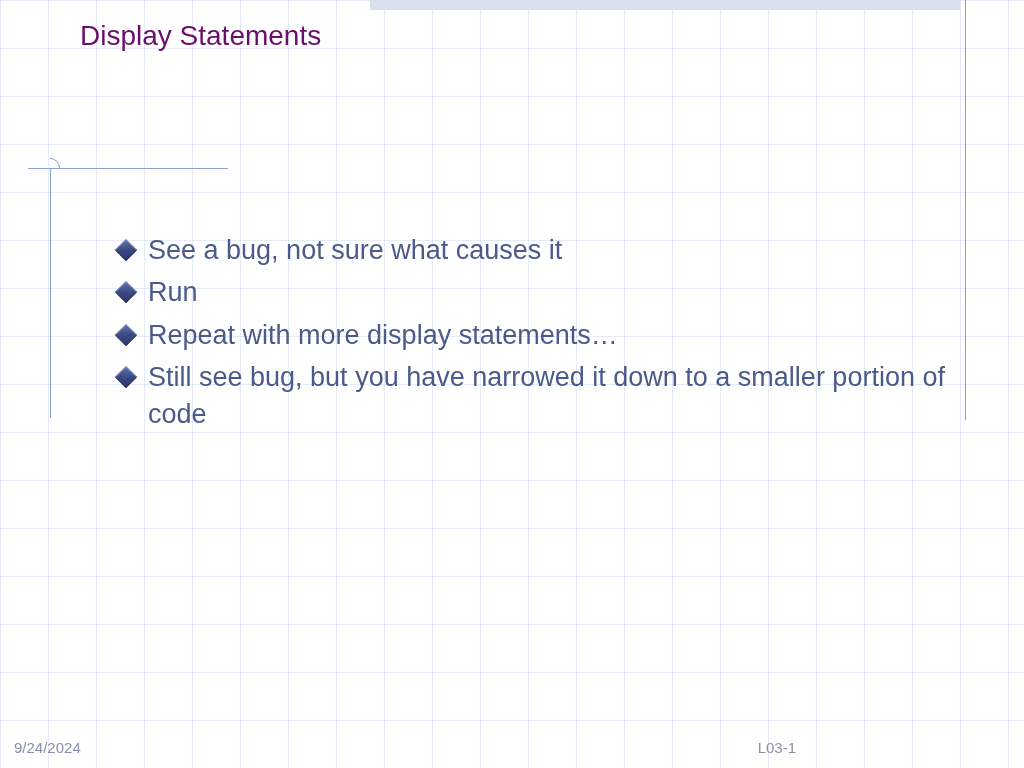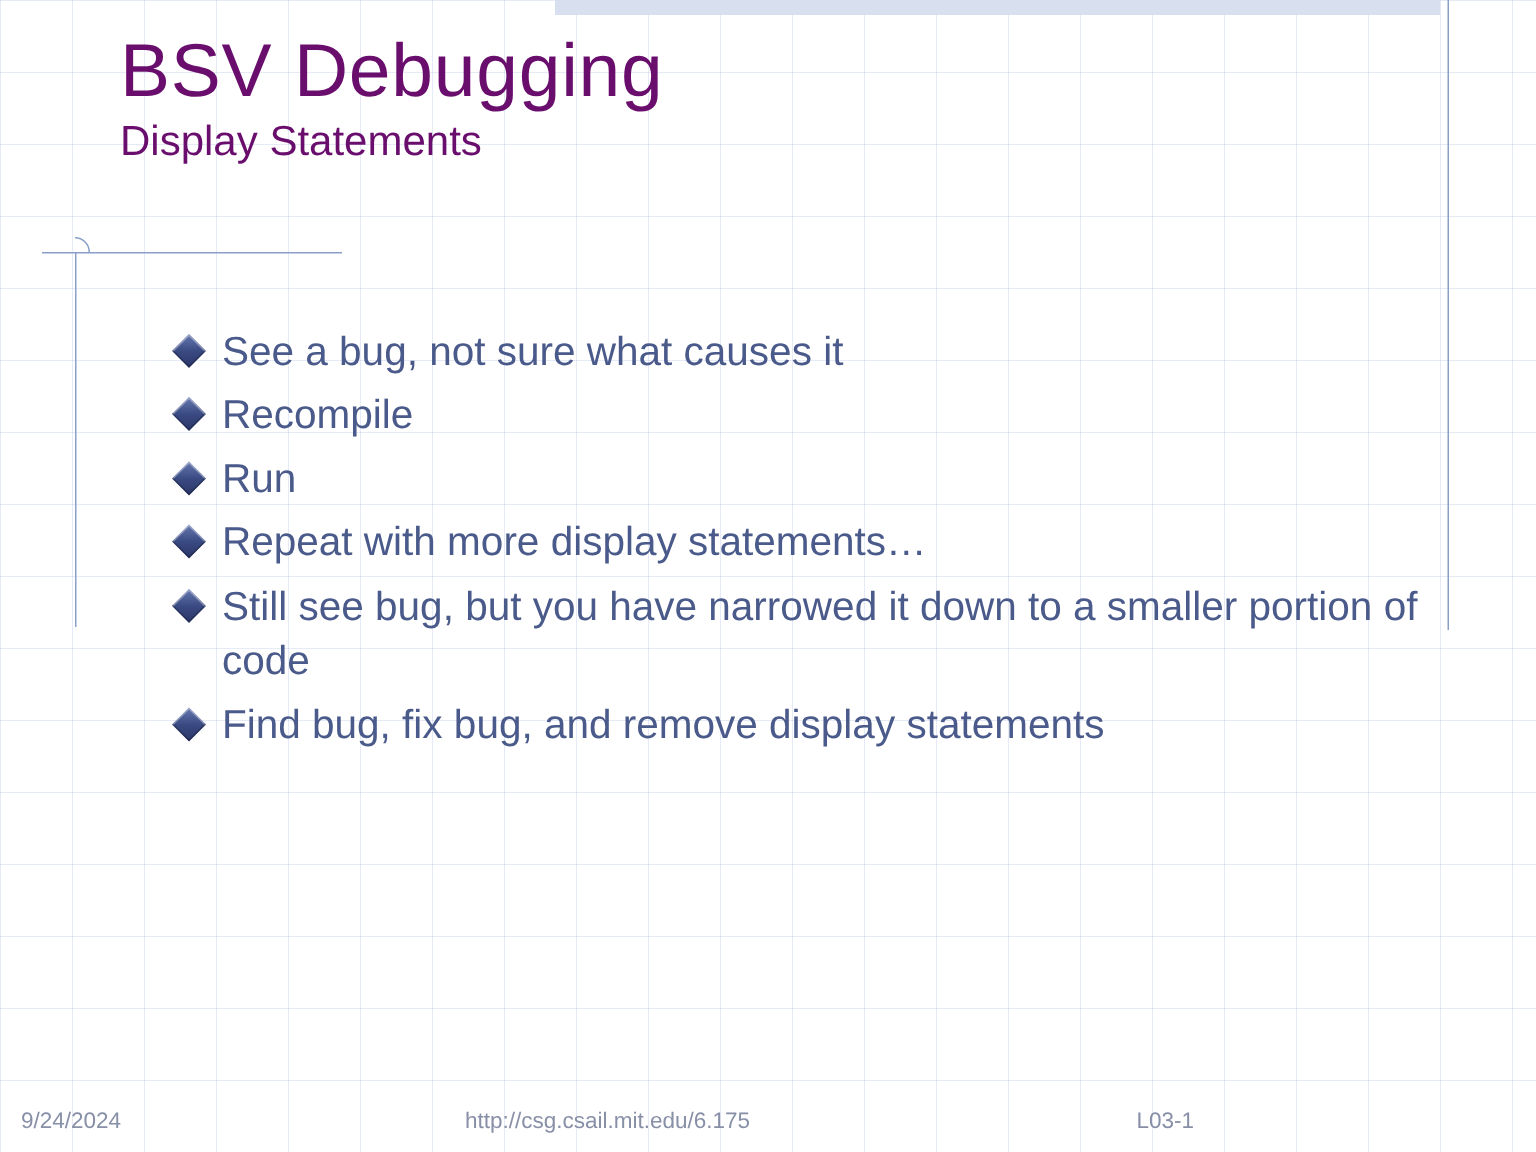--- a/index.html
+++ b/index.html
@@ -88,21 +88,21 @@
     left: 50px;
     top: 168px;
     width: 1px;
     height: 250px;
     background: #8aa0c8;
     z-index: 2;
   }
   .bullets {
     position: absolute;
     left: 118px;
-    top: 216px;
+    top: 232px;
     width: 840px;
     z-index: 2;
   }
   .bullet {
     display: flex;
     align-items: flex-start;
     font-size: 27px;
     color: #4a5a8a;
     line-height: 1.35;
     margin-bottom: 6px;
@@ -137,52 +137,42 @@
   }
 </style>
 </head>
 <body>
 
 <div class="grid-bg"></div>
 <div class="top-strip"></div>
 <div class="right-line"></div>
 
 <div class="title-block">
-  <div class="title-main">BSV Debugging</div>
   <div class="title-sub">Display Statements</div>
 </div>
 
 <div class="decor-line"></div>
 <div class="decor-circle"></div>
 <div class="decor-vline"></div>
 
 <div class="bullets">
   <div class="bullet">
     <div class="bullet-icon"></div>
     <div class="bullet-text">See a bug, not sure what causes it</div>
   </div>
   <div class="bullet">
     <div class="bullet-icon"></div>
-    <div class="bullet-text">Recompile</div>
-  </div>
-  <div class="bullet">
-    <div class="bullet-icon"></div>
     <div class="bullet-text">Run</div>
   </div>
   <div class="bullet">
     <div class="bullet-icon"></div>
     <div class="bullet-text">Repeat with more display statements…</div>
   </div>
   <div class="bullet">
     <div class="bullet-icon"></div>
     <div class="bullet-text">Still see bug, but you have narrowed it down to a smaller portion of code</div>
   </div>
-  <div class="bullet">
-    <div class="bullet-icon"></div>
-    <div class="bullet-text">Find bug, fix bug, and remove display statements</div>
-  </div>
 </div>
 
 <div class="footer">
   <span>9/24/2024</span>
-  <span class="footer-center">http://csg.csail.mit.edu/6.175</span>
   <span>L03-1</span>
 </div>
 
 </body></html>

